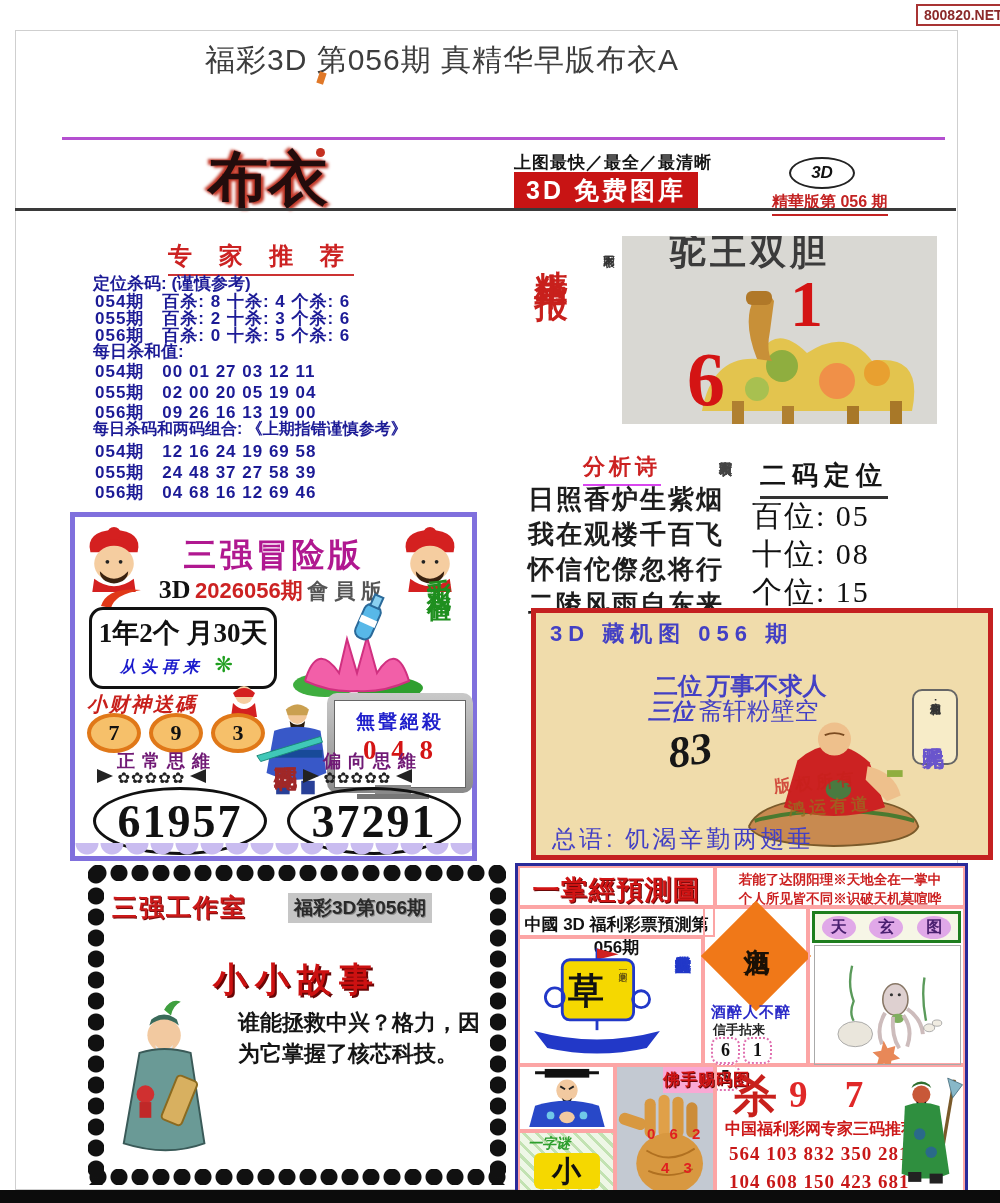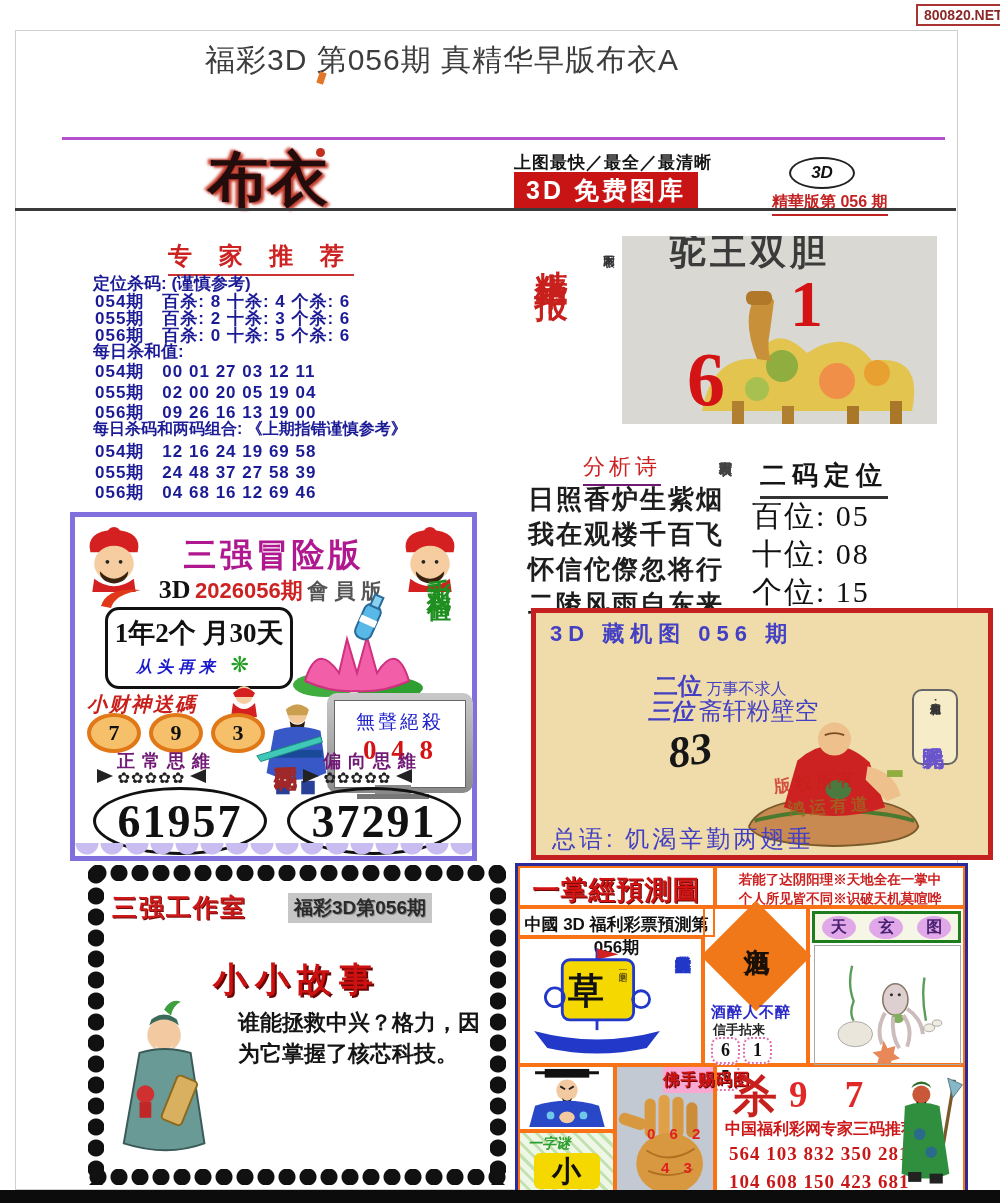--- a/index.html
+++ b/index.html
@@ -23,21 +23,21 @@
   .tagline{font-size:17px;font-weight:bold;color:#151515;letter-spacing:1px;}
   .redbox{background:#c81414;color:#fff;font-weight:900;font-size:25px;padding:2px 12px;letter-spacing:3px;}
   .logoOval{width:62px;height:28px;border:2px solid #222;border-radius:50%;display:flex;align-items:center;justify-content:center;
             font-style:italic;font-weight:900;font-size:17px;color:#111;}
   .edition{color:#c32222;font-weight:bold;font-size:16px;border-bottom:2px solid #c32222;padding-bottom:1px;}
   .secHead{color:#cc2222;font-weight:bold;font-size:24px;letter-spacing:10px;border-bottom:2px solid #cc3333;padding-bottom:2px;}
   .expertRow{font-size:17px;letter-spacing:1px;white-space:pre;}
   .artBox{background:#d9d8d3;overflow:hidden;}
   .artTitle{color:#3b3b3b;font-weight:900;font-size:36px;letter-spacing:4px;white-space:nowrap;}
   .bigRedNum{color:#d41414;font-family:"Liberation Serif",serif;font-weight:bold;line-height:1;}
-  .poemHead{color:#cc2222;font-weight:normal;font-size:22px;letter-spacing:4px;border-bottom:2px solid #701a75;padding-bottom:2px;}
+  .poemHead{color:#cc2222;font-weight:bold;font-size:22px;letter-spacing:4px;border-bottom:2px solid #d946ef;padding-bottom:2px;}
   .poemLine{font-family:"Liberation Serif",serif;font-size:26px;font-weight:600;color:#1d1d1d;letter-spacing:2px;}
   .ermaHead{color:#161616;font-weight:bold;font-size:26px;letter-spacing:6px;border-bottom:3px solid #333;padding-bottom:3px;}
   .ermaRow{font-family:"Liberation Serif",serif;font-size:30px;color:#111;letter-spacing:2px;}
   .card1{border:5px solid #8070dd;background:#fff;}
   .sq-title{color:#b01890;font-weight:900;font-size:33px;letter-spacing:3px;}
   .roundBox{border:3px solid #111;border-radius:14px;background:#fff;}
   .greenVert{color:#1f8f1f;font-weight:900;font-size:24px;letter-spacing:5px;}
   .ball{display:inline-block;width:46px;height:32px;border:4px solid #e07818;border-radius:50%;background:#f6c06a;
         text-align:center;line-height:32px;font-family:"Liberation Serif",serif;font-weight:bold;font-size:22px;color:#111;margin-right:8px;}
   .tv{background:linear-gradient(#c9c9c9,#8a8a8a);border-radius:10px;padding:7px;}
@@ -51,21 +51,21 @@
   .cangji{border:5px solid #c42020;background:#f0dcab;}
   .cjBlue{color:#4340c4;font-weight:bold;}
   .stamp{background:#fff;}
   .dotsH{background-image:radial-gradient(circle at 10px 8px,#111 8px,transparent 9px);background-size:21px 16px;background-repeat:repeat-x;height:16px;left:0;right:0;}
   .dotsV{background-image:radial-gradient(circle at 8px 10px,#111 8px,transparent 9px);background-size:16px 21px;background-repeat:repeat-y;width:16px;top:0;bottom:0;}
   .wsTitle{color:#cc1a1a;font-weight:900;font-size:25px;letter-spacing:2px;text-shadow:1px 1px 0 #7a0a0a;}
   .wsIssue{background:#c6c6c6;color:#2a2a2a;font-weight:900;font-size:19px;padding:2px 6px;text-shadow:1px 1px 0 #8a8a8a;}
   .storyTitle{color:#cc1111;font-weight:900;font-size:34px;letter-spacing:8px;text-shadow:2px 2px 0 #6a0505;}
   .storyText{font-size:22px;font-weight:bold;color:#141414;line-height:31px;}
   .palm{border:3px solid #2a2a9a;background:#fff;}
-  .cellB{border:2px solid #f97316;box-sizing:border-box;}
+  .cellB{border:2px solid #fca5a5;box-sizing:border-box;}
   .palmTitle{color:#d01414;font-weight:900;font-size:27px;letter-spacing:1px;text-shadow:1px 1px 0 #6a0808;}
   .motto{color:#cc2222;font-weight:bold;font-size:13.5px;line-height:19px;white-space:nowrap;}
   .palmSub{color:#111;font-weight:900;font-size:17px;}
   .diamond{width:78px;height:78px;background:#f07818;transform:rotate(45deg);display:flex;align-items:center;justify-content:center;}
   .diamondTxt{transform:rotate(-45deg);font-family:"Liberation Serif",serif;font-weight:900;font-size:26px;color:#1a1005;line-height:26px;}
   .flowerNum{display:inline-block;width:25px;height:23px;border:2px dotted #e070b0;border-radius:8px;background:#fff;
              text-align:center;line-height:23px;font-family:"Liberation Serif",serif;font-weight:bold;font-size:18px;color:#111;margin-right:3px;}
   .txHeader{border:3px solid #1e7e1e;background:#f6f6e6;display:flex;justify-content:space-around;align-items:center;}
   .txChar{background:#e0a8e8;color:#4a2070;font-weight:900;font-size:16px;border-radius:50%;padding:1px 9px;}
   .riddleBg{background:repeating-linear-gradient(45deg,#eef7e6,#eef7e6 6px,#c2e2b2 6px,#c2e2b2 9px);}
@@ -164,21 +164,21 @@
     </svg>
     <div class="abs sq-title ctr" style="left:0;top:16px;width:100%;">三强冒险版</div>
     <div class="abs ctr" style="left:0;top:58px;width:100%;">
       <span class="serif b" style="font-size:26px;">3D</span>
       <span class="b" style="font-size:22px;color:#cc2222;">2026056期</span>
       <span class="b" style="font-size:21px;color:#555;letter-spacing:6px;">會員版</span>
     </div>
     <svg class="abs" style="left:24px;top:68px;" width="44" height="24" viewBox="0 0 44 24">
       <path d="M2 21 Q8 2 42 5 Q16 9 12 23 Z" fill="#e03818"></path>
     </svg>
-    <div class="abs roundBox" style="left:30px;top:90px;width:182px;height:76px;">
+    <div class="abs roundBox" style="left:14px;top:90px;width:182px;height:76px;">
       <div class="ctr serif b" style="font-size:27px;margin-top:5px;">1年2个 月30天</div>
       <div style="margin:6px 0 0 28px;color:#1a1acc;font-weight:bold;font-style:italic;font-size:16px;letter-spacing:5px;display:inline-block;">从头再来</div>
       <span style="color:#1f9f1f;font-size:22px;margin-left:6px;">❋</span>
     </div>
     <svg class="abs" style="left:212px;top:72px;" width="140" height="110" viewBox="0 0 140 110">
       <ellipse cx="38" cy="96" rx="32" ry="12" fill="#3fae3f"></ellipse>
         <ellipse cx="102" cy="99" rx="34" ry="11" fill="#2f9f2f"></ellipse>
       <path d="M18 92 Q30 52 52 84 L60 50 L70 84 L80 48 L90 84 Q110 52 122 92 Q95 104 70 102 Q45 104 18 92" fill="#f25fa8" stroke="#d03080" stroke-width="2"></path>
       <g transform="rotate(24 78 38)">
         <rect x="70" y="14" width="17" height="36" rx="7" fill="#58b8e8" stroke="#2a6a9a" stroke-width="2"></rect>
@@ -201,21 +201,21 @@
         <path d="M34 10 Q46 0 58 10 L56 16 L36 16 Z" fill="#caa050"></path>
       <path d="M38 22 Q46 30 54 22 L52 34 L40 34 Z" fill="#2a1a0a"></path>
       <path d="M22 32 Q46 24 70 32 L76 76 Q46 90 14 76 Z" fill="#3858c8"></path>
       <rect x="20" y="52" width="52" height="8" fill="#184a98"></rect>
       <path d="M4 58 L70 38 L72 44 L8 64 Z" fill="#40c8b8" stroke="#1a8878" stroke-width="1"></path>
       <rect x="24" y="84" width="14" height="14" fill="#284098"></rect>
         <rect x="50" y="84" width="14" height="14" fill="#284098"></rect>
     </svg>
     <div class="abs tv" style="left:252px;top:176px;width:132px;height:86px;">
       <div class="tvScreen">
-        <div style="color:#2020cc;font-weight:400;font-size:19px;letter-spacing:3px;margin-top:8px;">無聲絕殺</div>
+        <div style="color:#2020cc;font-weight:700;font-size:19px;letter-spacing:3px;margin-top:8px;">無聲絕殺</div>
         <div class="serif" style="color:#d41414;font-weight:bold;font-size:27px;letter-spacing:4px;">0 4 8</div>
       </div>
     </div>
     <div class="abs" style="left:300px;top:268px;width:36px;height:9px;background:#8a8a8a;"></div>
     <div class="abs" style="left:282px;top:277px;width:72px;height:5px;background:#777;"></div>
     <div class="abs thinkLabel" style="left:42px;top:232px;">正常思維</div>
     <div class="abs" style="left:22px;top:252px;">
       <span class="swash" style="border-left:16px solid #222;"></span>
       <span class="garland">✿✿✿✿✿</span>
       <span class="swash" style="border-right:16px solid #222;"></span>
@@ -229,21 +229,21 @@
       <span class="swash" style="border-right:16px solid #222;"></span>
     </div>
     <div class="abs ovalNum" style="left:212px;top:270px;width:168px;height:62px;">37291</div>
     <div class="abs waves" style="left:0;bottom:0;width:100%;height:13px;"></div>
   </div>
 
   <div class="abs cangji" style="left:500px;top:608px;width:452px;height:242px;margin-left:31px;">
     <div class="abs cjBlue" style="left:14px;top:6px;font-size:22px;letter-spacing:6px;">3D 藏机图 056 期</div>
     <div class="abs" style="left:118px;top:57px;">
       <span class="cjBlue" style="font-size:24px;">二位</span>
-      <span class="cjBlue" style="font-size:16px;font-weight:normal;">万事不求人</span>
+      <span class="cjBlue" style="font-size:24px;font-weight:bold;">万事不求人</span>
     </div>
     <div class="abs" style="left:112px;top:82px;">
       <span class="cjBlue" style="font-size:23px;font-style:italic;">三位</span>
       <span class="cjBlue" style="font-size:24px;font-weight:normal;">斋轩粉壁空</span>
     </div>
     <div class="abs serif" style="left:132px;top:112px;font-size:44px;font-weight:bold;font-style:italic;transform:rotate(-8deg);color:#161616;">83</div>
     <svg class="abs" style="left:205px;top:88px;" width="185" height="148" viewBox="0 0 190 150">
       <path d="M8 128 Q20 100 95 98 Q175 100 182 128 Q175 146 95 148 Q18 146 8 128" fill="#c88a50" stroke="#7a5a2a" stroke-width="2"></path>
       <path d="M14 122 Q50 112 95 112 Q145 112 178 122" stroke="#4a7a30" stroke-width="4" fill="none"></path>
       <path d="M58 60 Q95 28 132 62 L148 108 Q95 126 44 108 Z" fill="#cc2222"></path>

